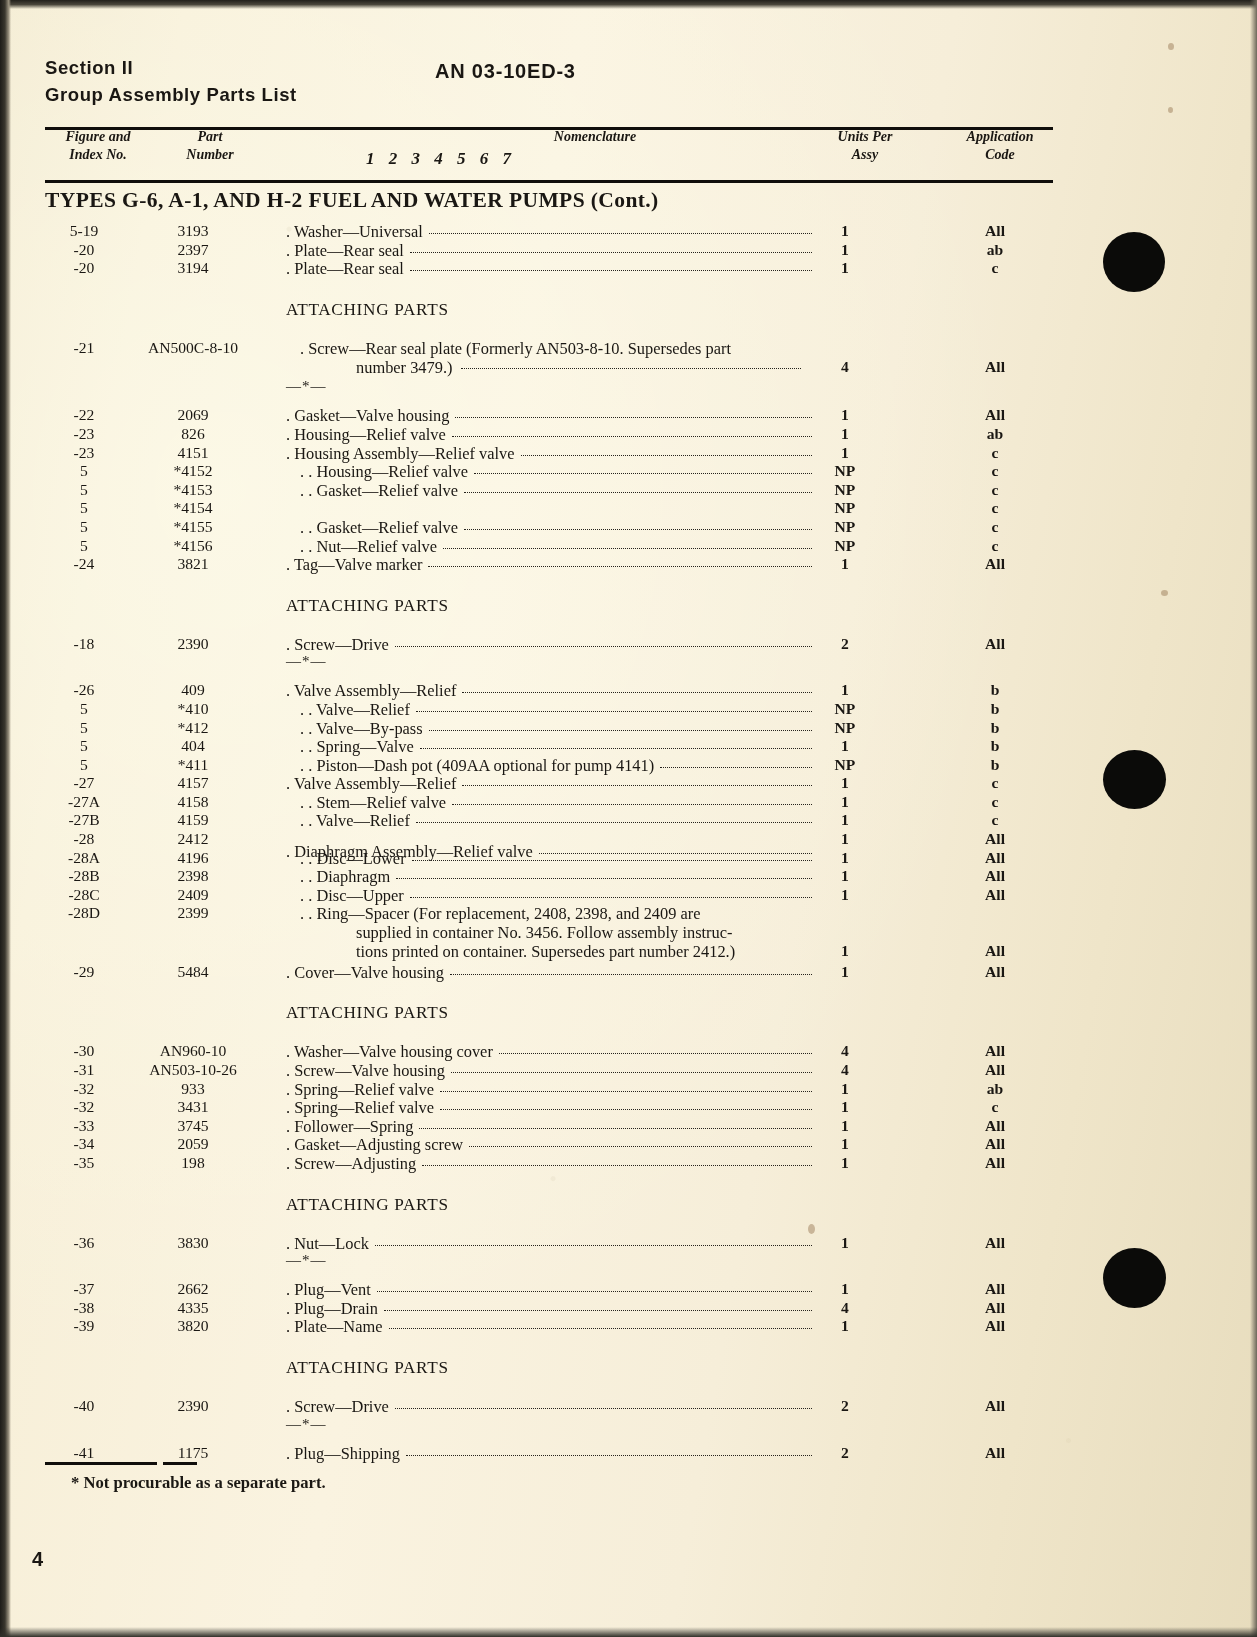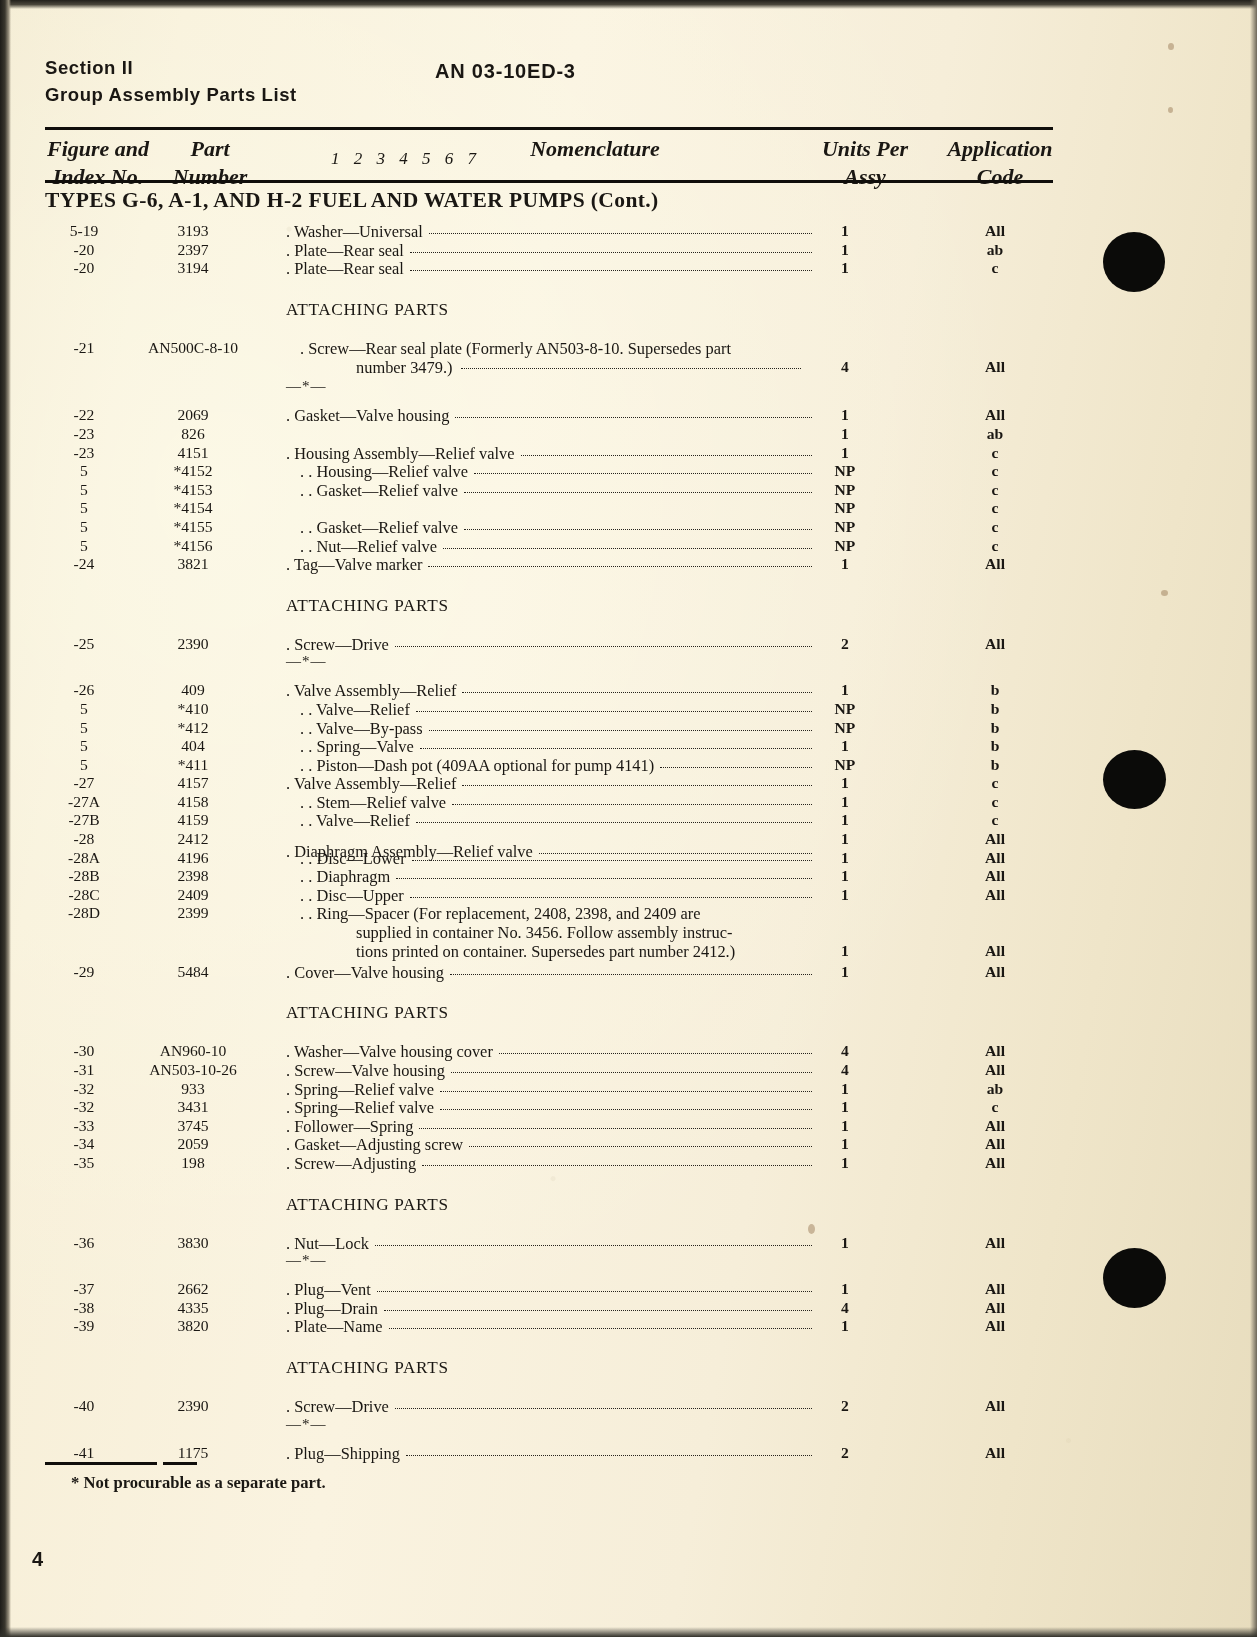--- a/index.html
+++ b/index.html
@@ -77,30 +77,30 @@
     position: absolute;
     left: 45px;
     background: #100e0b;
   }
   .rule-top    { top: 127px; width: 1008px; height: 3.4px; }
   .rule-mid    { top: 180px; width: 1008px; height: 2.6px; }
 
   
   .colhdr {
     position: absolute;
-    top: 135px;
+    top: 128px;
     font-style: italic;
     font-weight: bold;
-    font-size: 22px;
+    font-size: 14px;
     line-height: 1.25;
     text-align: center;
   }
   .ch-fig   { left: 38px;  width: 120px; }
   .ch-part  { left: 150px; width: 120px; }
-  .ch-dig   { left: 270px; width: 220px; text-align: center; padding-left: 26px; font-weight: normal; font-size: 17px; top: 148px; letter-spacing: 5px;}
+  .ch-dig   { left: 270px; width: 220px; text-align: right; padding-left: 26px; font-weight: bold; font-size: 17px; top: 148px; letter-spacing: 5px;}
   .ch-nom   { left: 430px; width: 330px; }
   .ch-units { left: 800px; width: 130px; }
   .ch-app   { left: 935px; width: 130px; }
 
   
   .sect-title {
     position: absolute;
     left: 45px; top: 188px; width: 1010px;
     text-align: left;
     font-size: 21.5px;
@@ -325,20 +325,24 @@
         <div class="c-nom" style="left: 286px;">
           <span class="nom-txt">. Gasket—Valve housing</span>
           <span class="dots"></span>
         </div>
         <div class="c-units">1</div>
         <div class="c-app">All</div>
       </div>
       <div class="row">
         <div class="c-fig">-23</div>
         <div class="c-part">826</div>
+        <div class="c-nom" style="left: 286px;">
+          <span class="nom-txt">. Housing—Relief valve</span>
+          <span class="dots"></span>
+        </div>
         <div class="c-units">1</div>
         <div class="c-app">ab</div>
       </div>
       <div class="row">
         <div class="c-fig">-23</div>
         <div class="c-part">4151</div>
         <div class="c-nom" style="left: 286px; text-align: center;">
           <span class="nom-txt">. Housing Assembly—Relief valve</span>
           <span class="dots"></span>
         </div>
@@ -400,21 +404,21 @@
         </div>
         <div class="c-units">1</div>
         <div class="c-app">All</div>
       </div>
       <div class="spacer-lg"></div>
       <div class="attaching">
         <span>ATTACHING PARTS</span>
       </div>
       <div class="spacer"></div>
       <div class="row">
-        <div class="c-fig">-25</div>
+        <div class="c-fig">-18</div>
         <div class="c-part">2390</div>
         <div class="c-nom" style="left: 286px;">
           <span class="nom-txt">. Screw—Drive</span>
           <span class="dots"></span>
         </div>
         <div class="c-units">2</div>
         <div class="c-app">All</div>
       </div>
       <div class="astk">
         <span>—*—</span>

